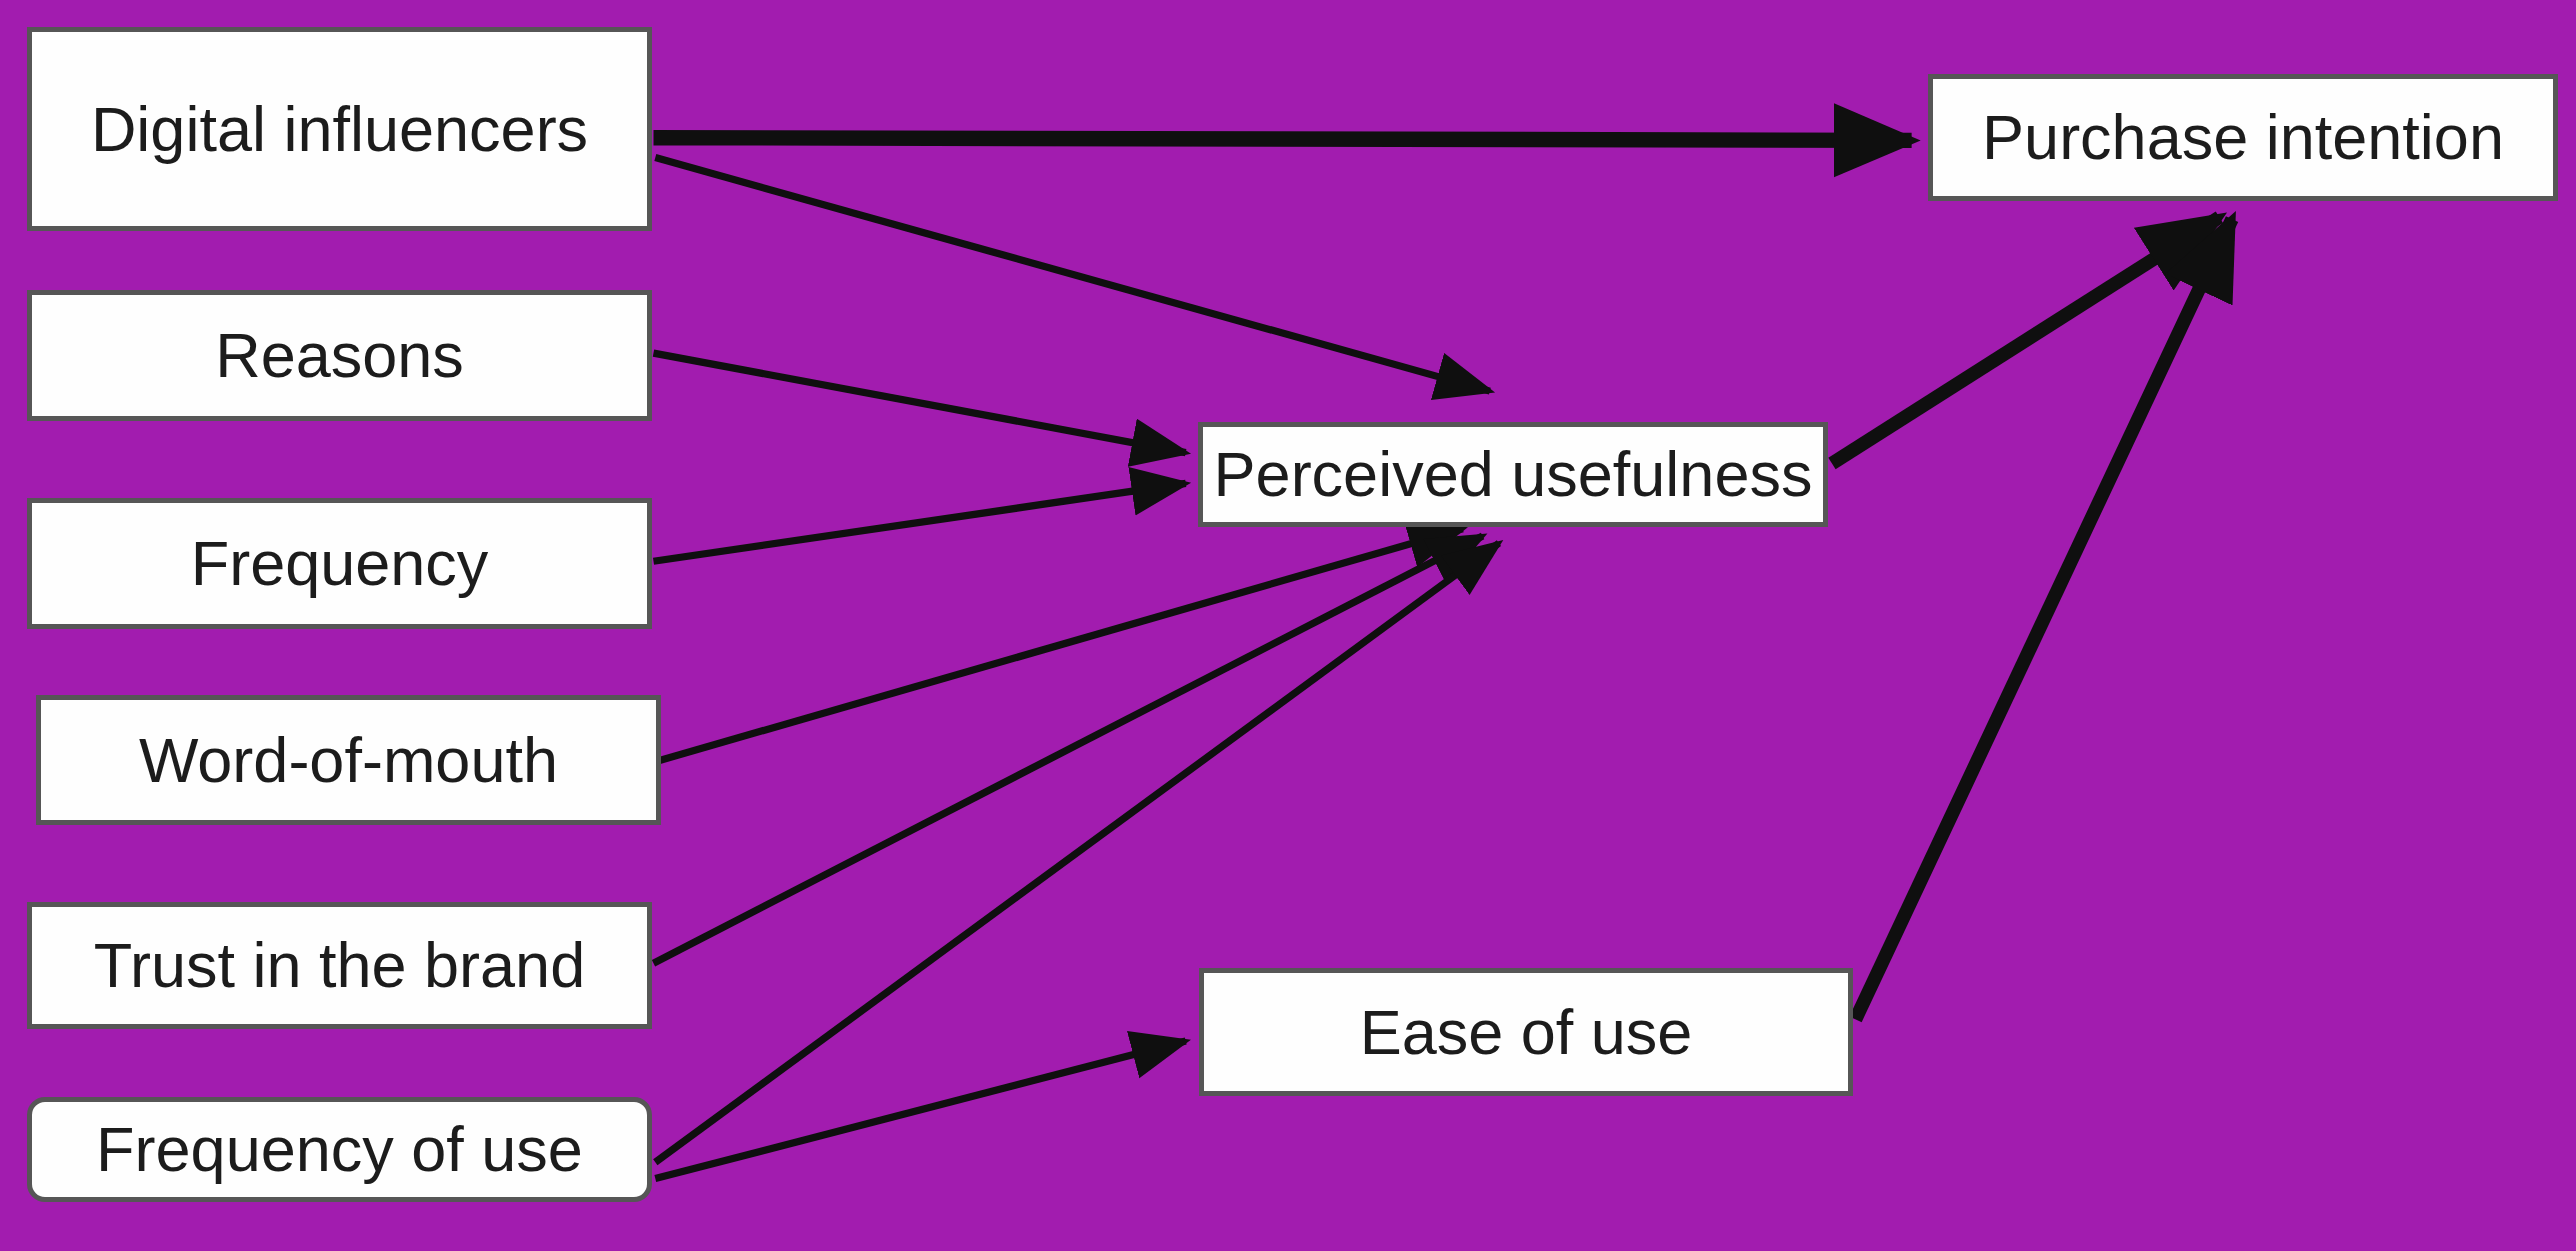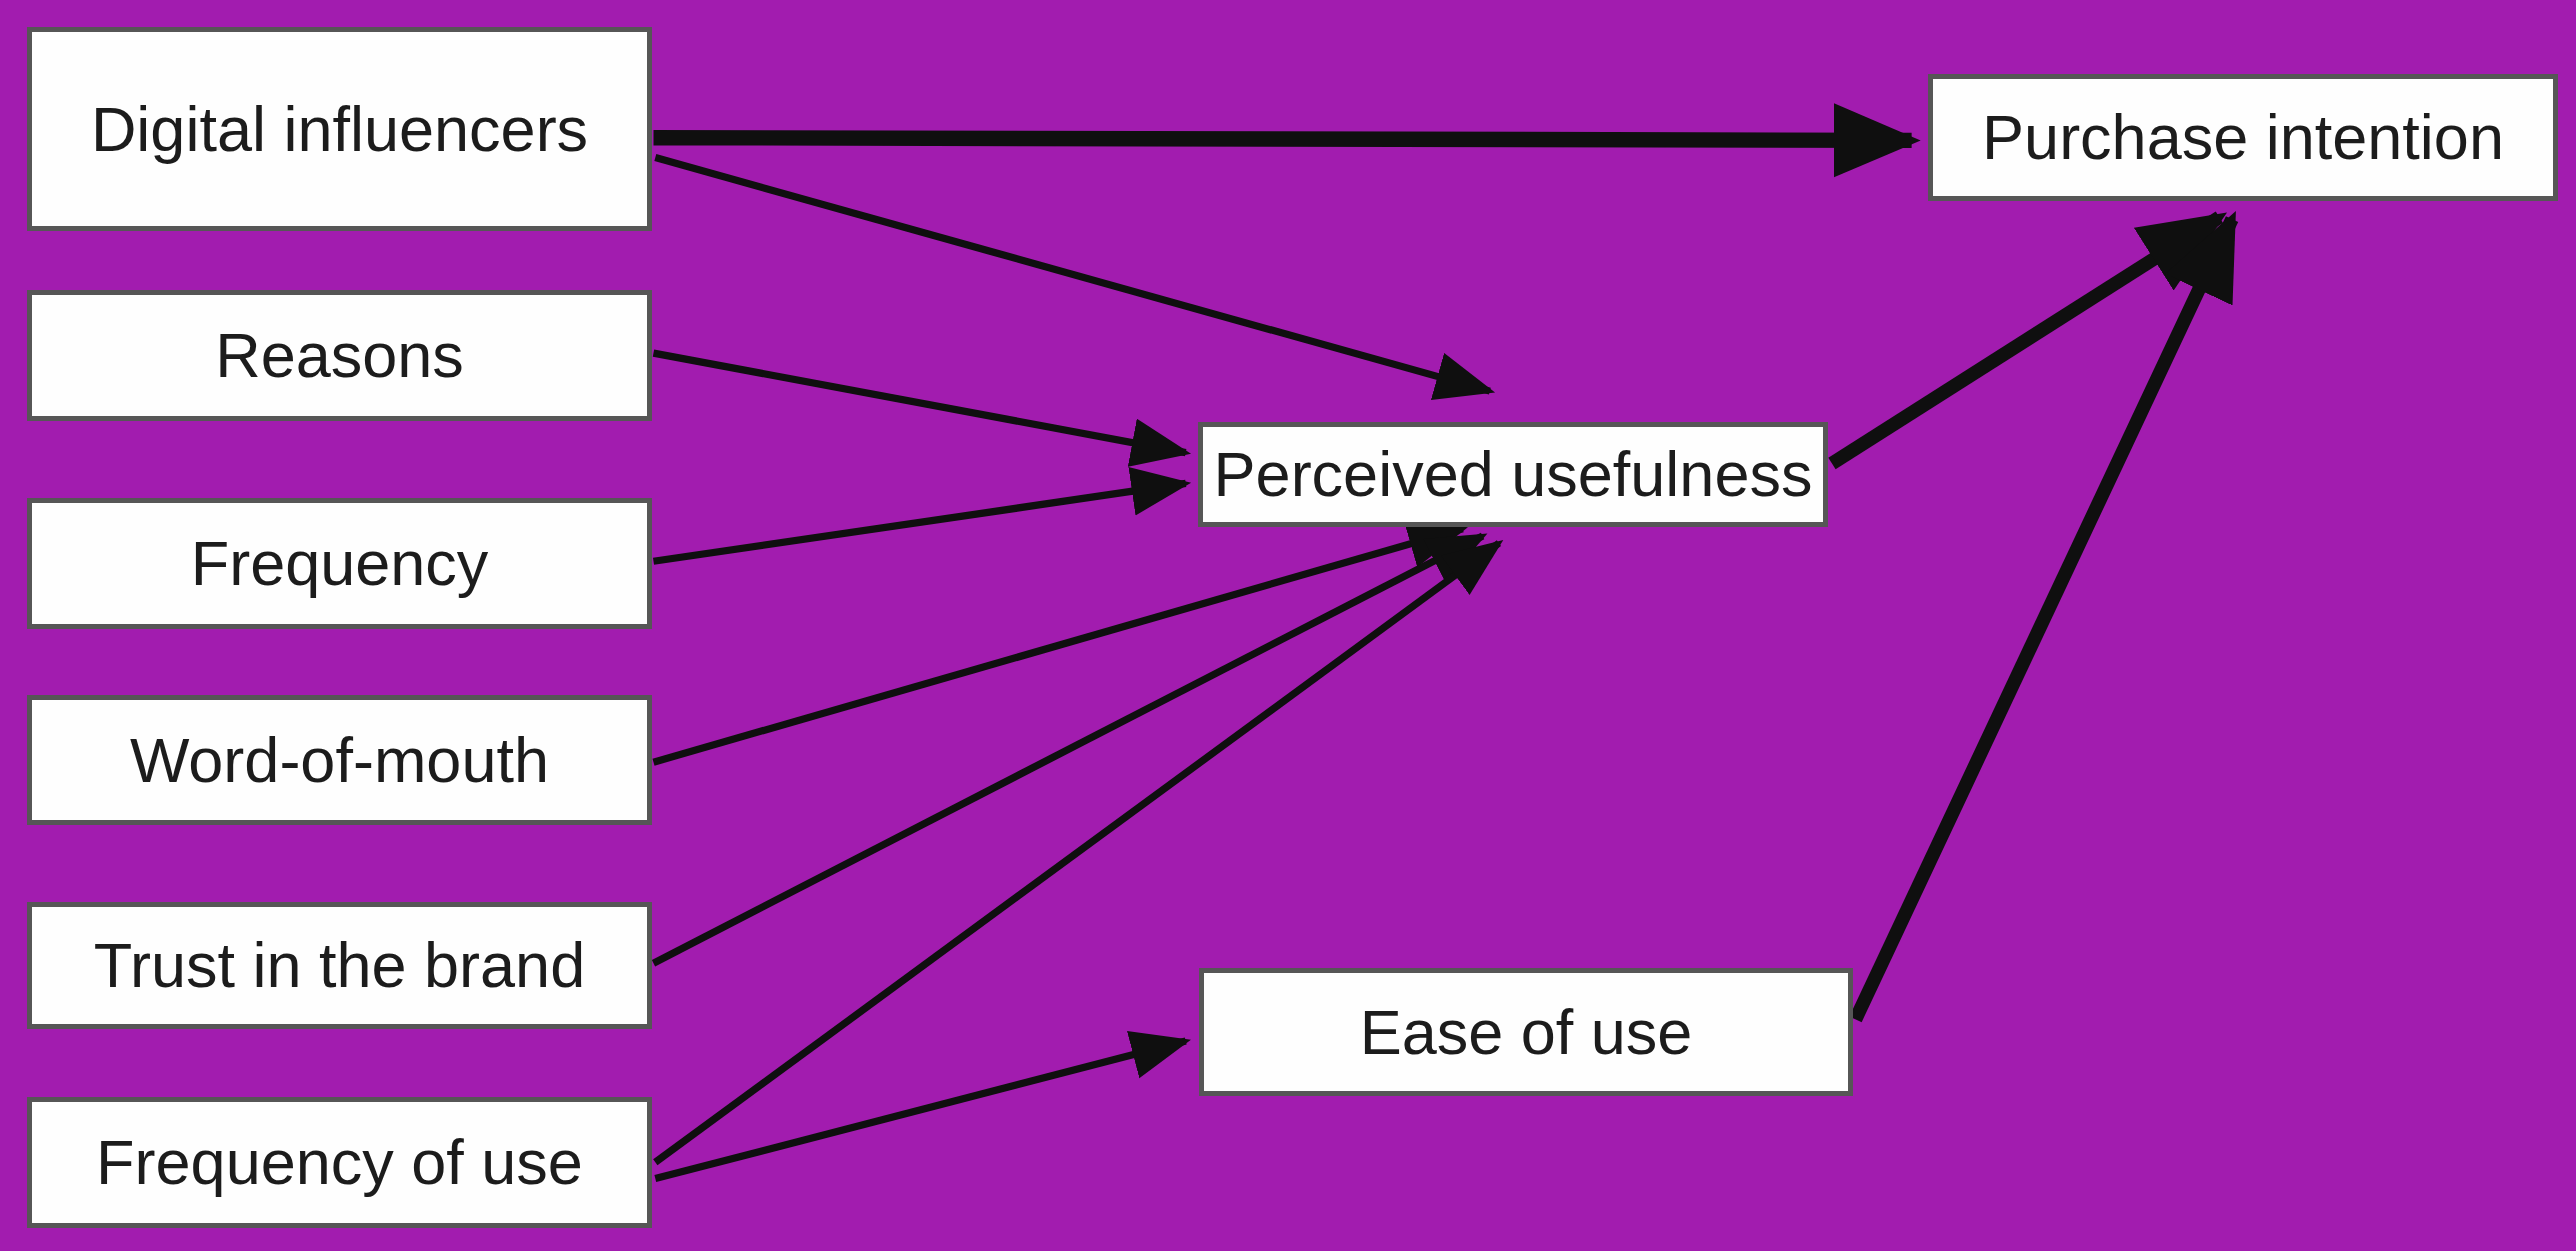--- a/index.html
+++ b/index.html
@@ -87,29 +87,29 @@
   </div>
 
   <div class="node" style="left:27px; top:290px; width:625px; height:131px;">
     <span>Reasons</span>
   </div>
 
   <div class="node" style="left:27px; top:498px; width:625px; height:131px;">
     <span>Frequency</span>
   </div>
 
-  <div class="node" style="left:27px; top:695px; width:625px; height:130px;">
+  <div class="node" style="left:36px; top:695px; width:625px; height:130px;">
     <span>Word-of-mouth</span>
   </div>
 
   <div class="node" style="left:27px; top:902px; width:625px; height:127px;">
     <span>Trust in the brand</span>
   </div>
 
-  <div class="node" style="left:27px; top:1097px; width:625px; height:131px;">
+  <div class="node" style="left:27px; top:1097px; width:625px; height:105px;border-radius:18px;">
     <span>Frequency of use</span>
   </div>
 
   <div class="node" style="left:1198px; top:422px; width:630px; height:105px;">
     <span>Perceived usefulness</span>
   </div>
 
   <div class="node" style="left:1928px; top:74px; width:630px; height:127px;">
     <span>Purchase intention</span>
   </div>

